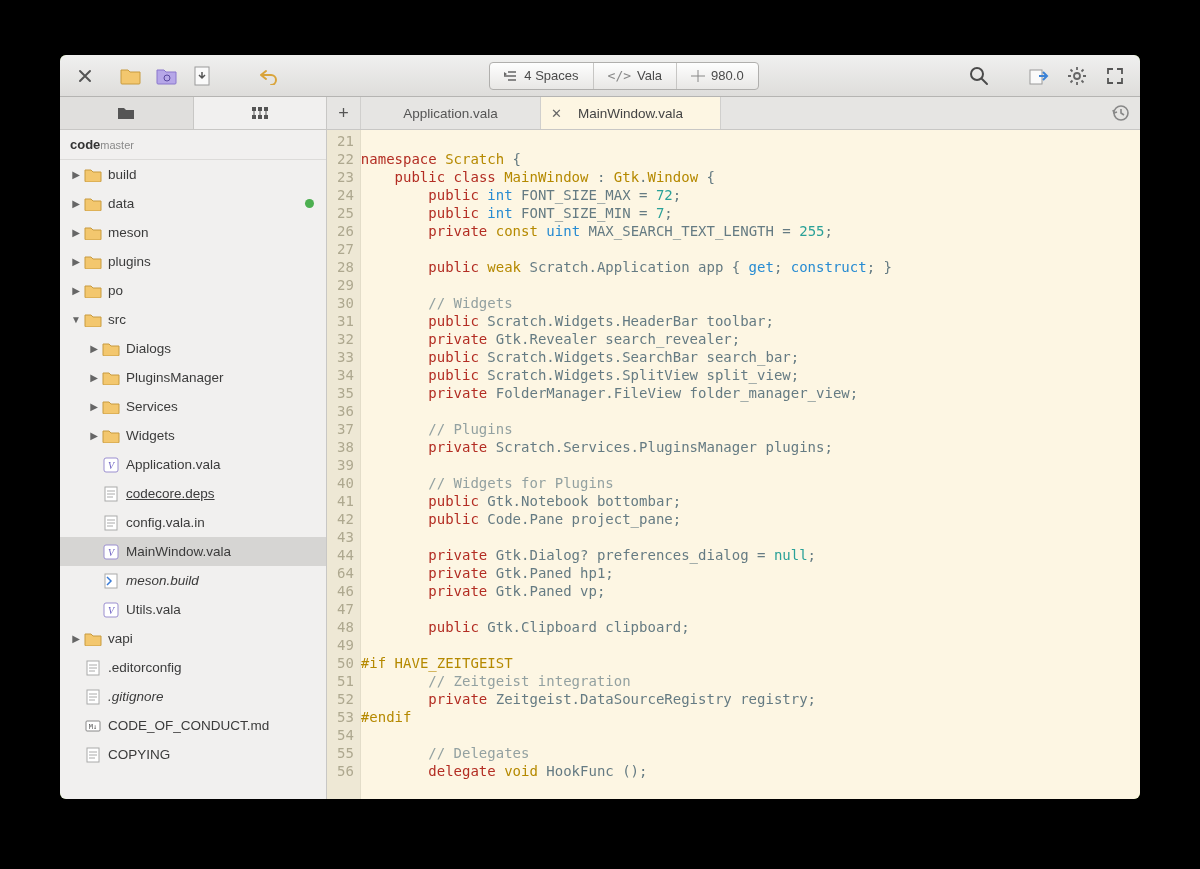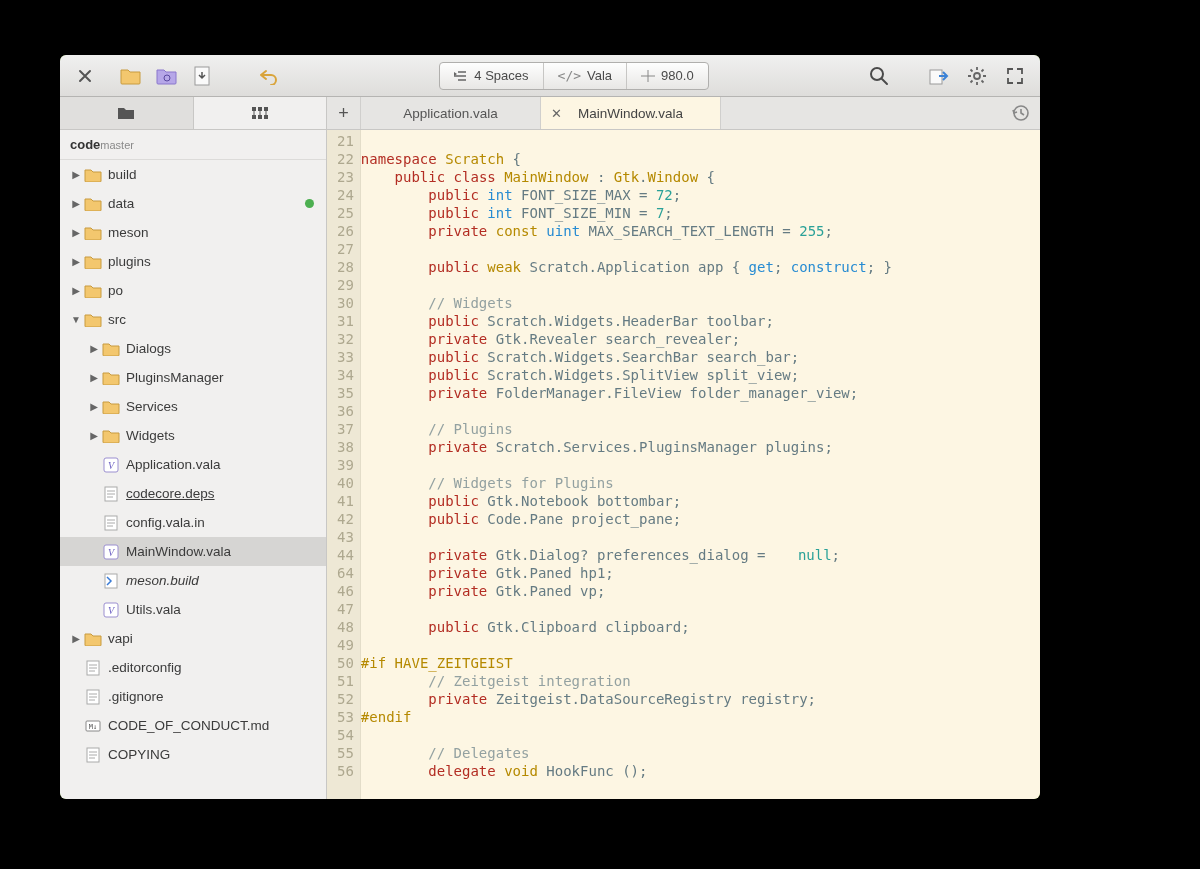--- a/index.html
+++ b/index.html
@@ -1,18 +1,18 @@
 <!DOCTYPE html>
 <html><head>
 <meta charset="utf-8">
 <style>
   * { box-sizing: border-box; margin: 0; padding: 0; }
   html, body { width: 1200px; height: 869px; background: #000; font-family: "Helvetica Neue", "Segoe UI", Arial, sans-serif; overflow: hidden; }
   .window {
-    position: absolute; left: 60px; top: 55px; width: 980px; height: 744px;
+    position: absolute; left: 60px; top: 55px; width: 1080px; height: 744px;
     background: #4d7c0f; border-radius: 6px; box-shadow: 0 20px 60px rgba(0,0,0,.5);
     display: flex; flex-direction: column; overflow: hidden;
   }
   
   .toolbar {
     height: 42px; background: linear-gradient(#f0f0ef, #dedddb);
     border-bottom: 1px solid #b5b4b2; display: flex; align-items: center;
     padding: 0 8px; gap: 4px;
   }
   .tb-btn {
@@ -63,21 +63,21 @@
   .gutter { background:#eee8d5; color:#aea88f; text-align:right; padding: 2px 6px 2px 10px; user-select:none; border-right:1px solid #e3ddc9;}
   .gut-line { height:18px; }
   .code { flex:1; padding: 2px 0 2px 0; color:#657b83; white-space:pre; overflow:hidden;}
   .code-line { height:18px; }
   
   .kw { color:#b32d23; }      
   .kw2 { color:#b58900; }     
   .typ { color:#268bd2; }     
   .cls { color:#b58900; }     
   .str, .num { color:#2aa198; }
-  .nul { color:#2aa198;margin-left:24px; }
+  .nul { color:#2aa198; }
   .cmt { color:#93a1a1; }
   .pp { color:#b58900; }
 
   svg { display:block; }
 </style>
 </head>
 <body>
 
 <div class="window">
 
@@ -353,21 +353,21 @@
           <div class="tree-row" style="padding-left: 8px;">
             <span class="tw"></span>
             <span class="ficon">
               <svg width="16" height="16" viewBox="0 0 16 16">
                 <rect x="2" y="1" width="12" height="14" fill="#fff" stroke="#aaa"></rect>
                 <path d="M4 5 h8 M4 8 h8 M4 11 h6" stroke="#aaa"></path>
               </svg>
             </span>
             <span class="lbl">.editorconfig</span>
           </div>
-          <div class="tree-row" style="padding-left: 8px;">
+          <div class="tree-row" style="padding-left: 8px; font-style: italic;">
             <span class="tw"></span>
             <span class="ficon">
               <svg width="16" height="16" viewBox="0 0 16 16">
                 <rect x="2" y="1" width="12" height="14" fill="#fff" stroke="#aaa"></rect>
                 <path d="M4 5 h8 M4 8 h8 M4 11 h6" stroke="#aaa"></path>
               </svg>
             </span>
             <span class="lbl">.gitignore</span>
           </div>
           <div class="tree-row" style="padding-left: 8px;">

